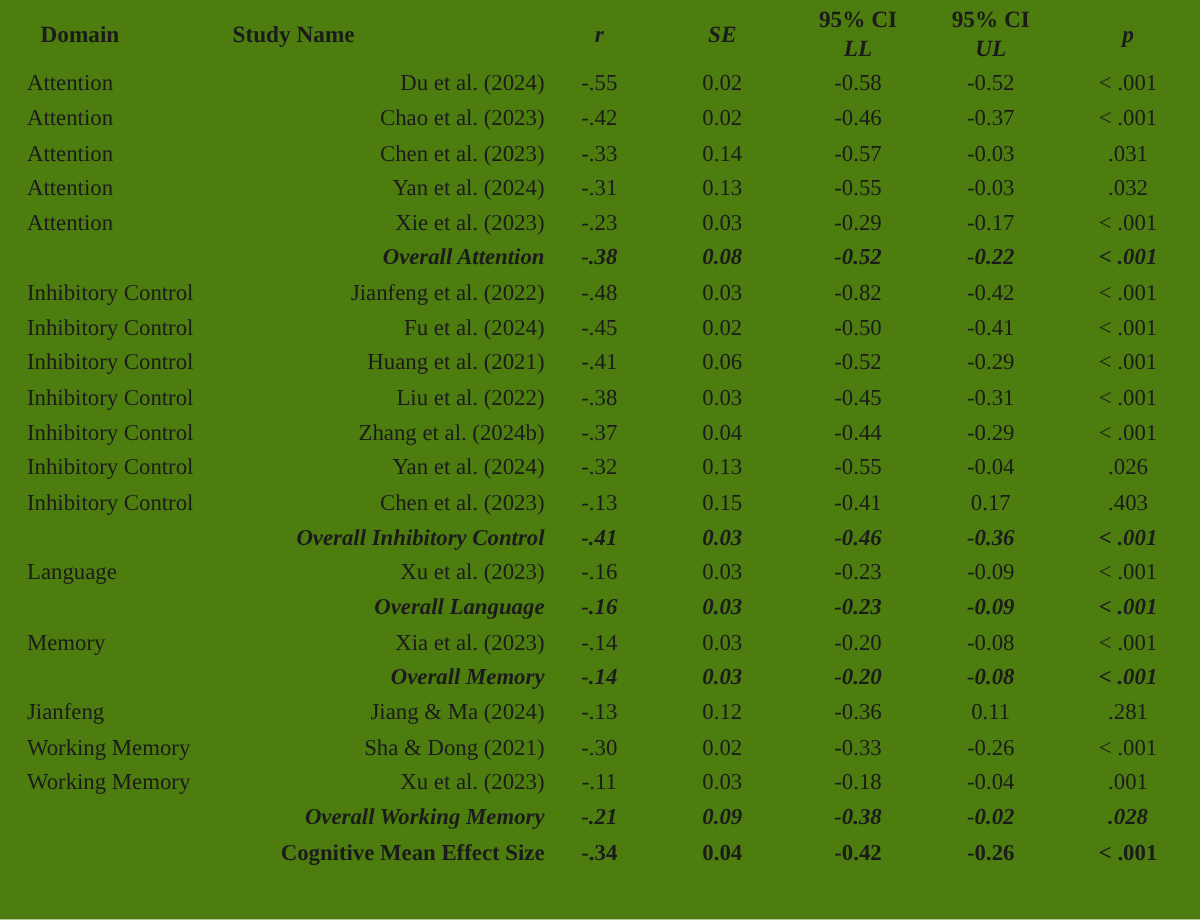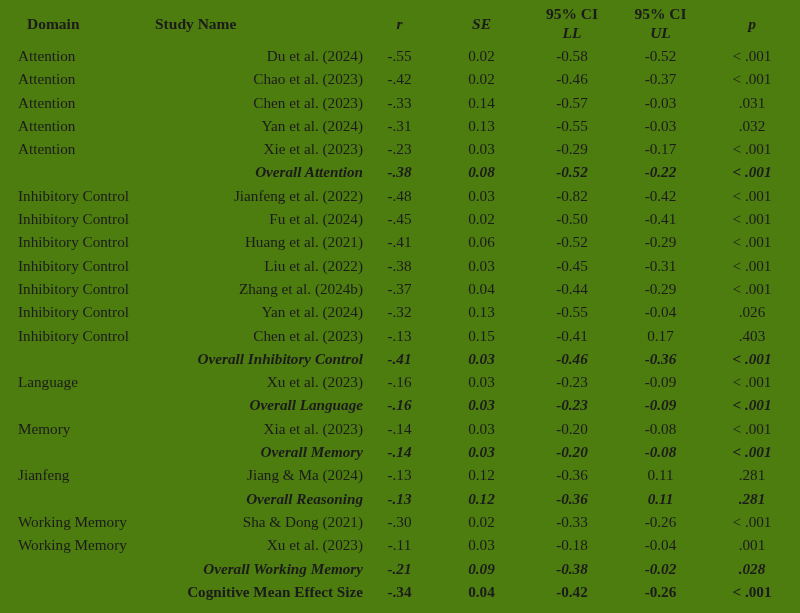--- a/index.html
+++ b/index.html
@@ -253,29 +253,20 @@
         </tr>
         <tr class="row-normal">
           <td class="cell-domain">Jianfeng</td>
           <td class="cell-study">Jiang &amp; Ma (2024)</td>
           <td class="cell-r">-.13</td>
           <td class="cell-se">0.12</td>
           <td class="cell-ci-ll">-0.36</td>
           <td class="cell-ci-ul">0.11</td>
           <td class="cell-p">.281</td>
         </tr>
-        <tr class="row-overall">
-          <td class="cell-domain"></td>
-          <td class="cell-study">Overall Reasoning</td>
-          <td class="cell-r">-.13</td>
-          <td class="cell-se">0.12</td>
-          <td class="cell-ci-ll">-0.36</td>
-          <td class="cell-ci-ul">0.11</td>
-          <td class="cell-p">.281</td>
-        </tr>
         <tr class="row-normal">
           <td class="cell-domain">Working Memory</td>
           <td class="cell-study">Sha &amp; Dong (2021)</td>
           <td class="cell-r">-.30</td>
           <td class="cell-se">0.02</td>
           <td class="cell-ci-ll">-0.33</td>
           <td class="cell-ci-ul">-0.26</td>
           <td class="cell-p">&lt; .001</td>
         </tr>
         <tr class="row-normal">

